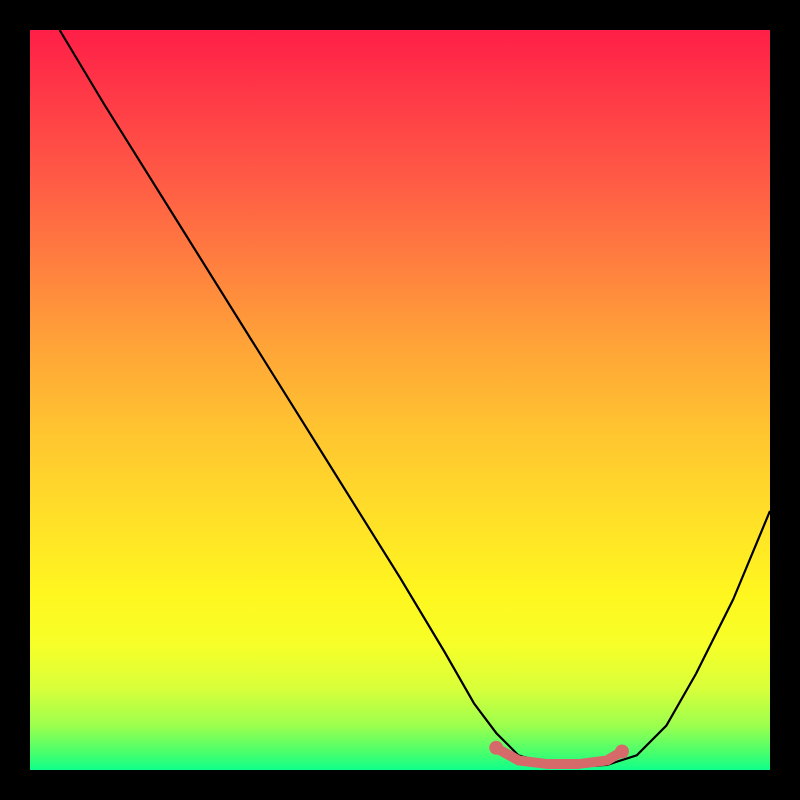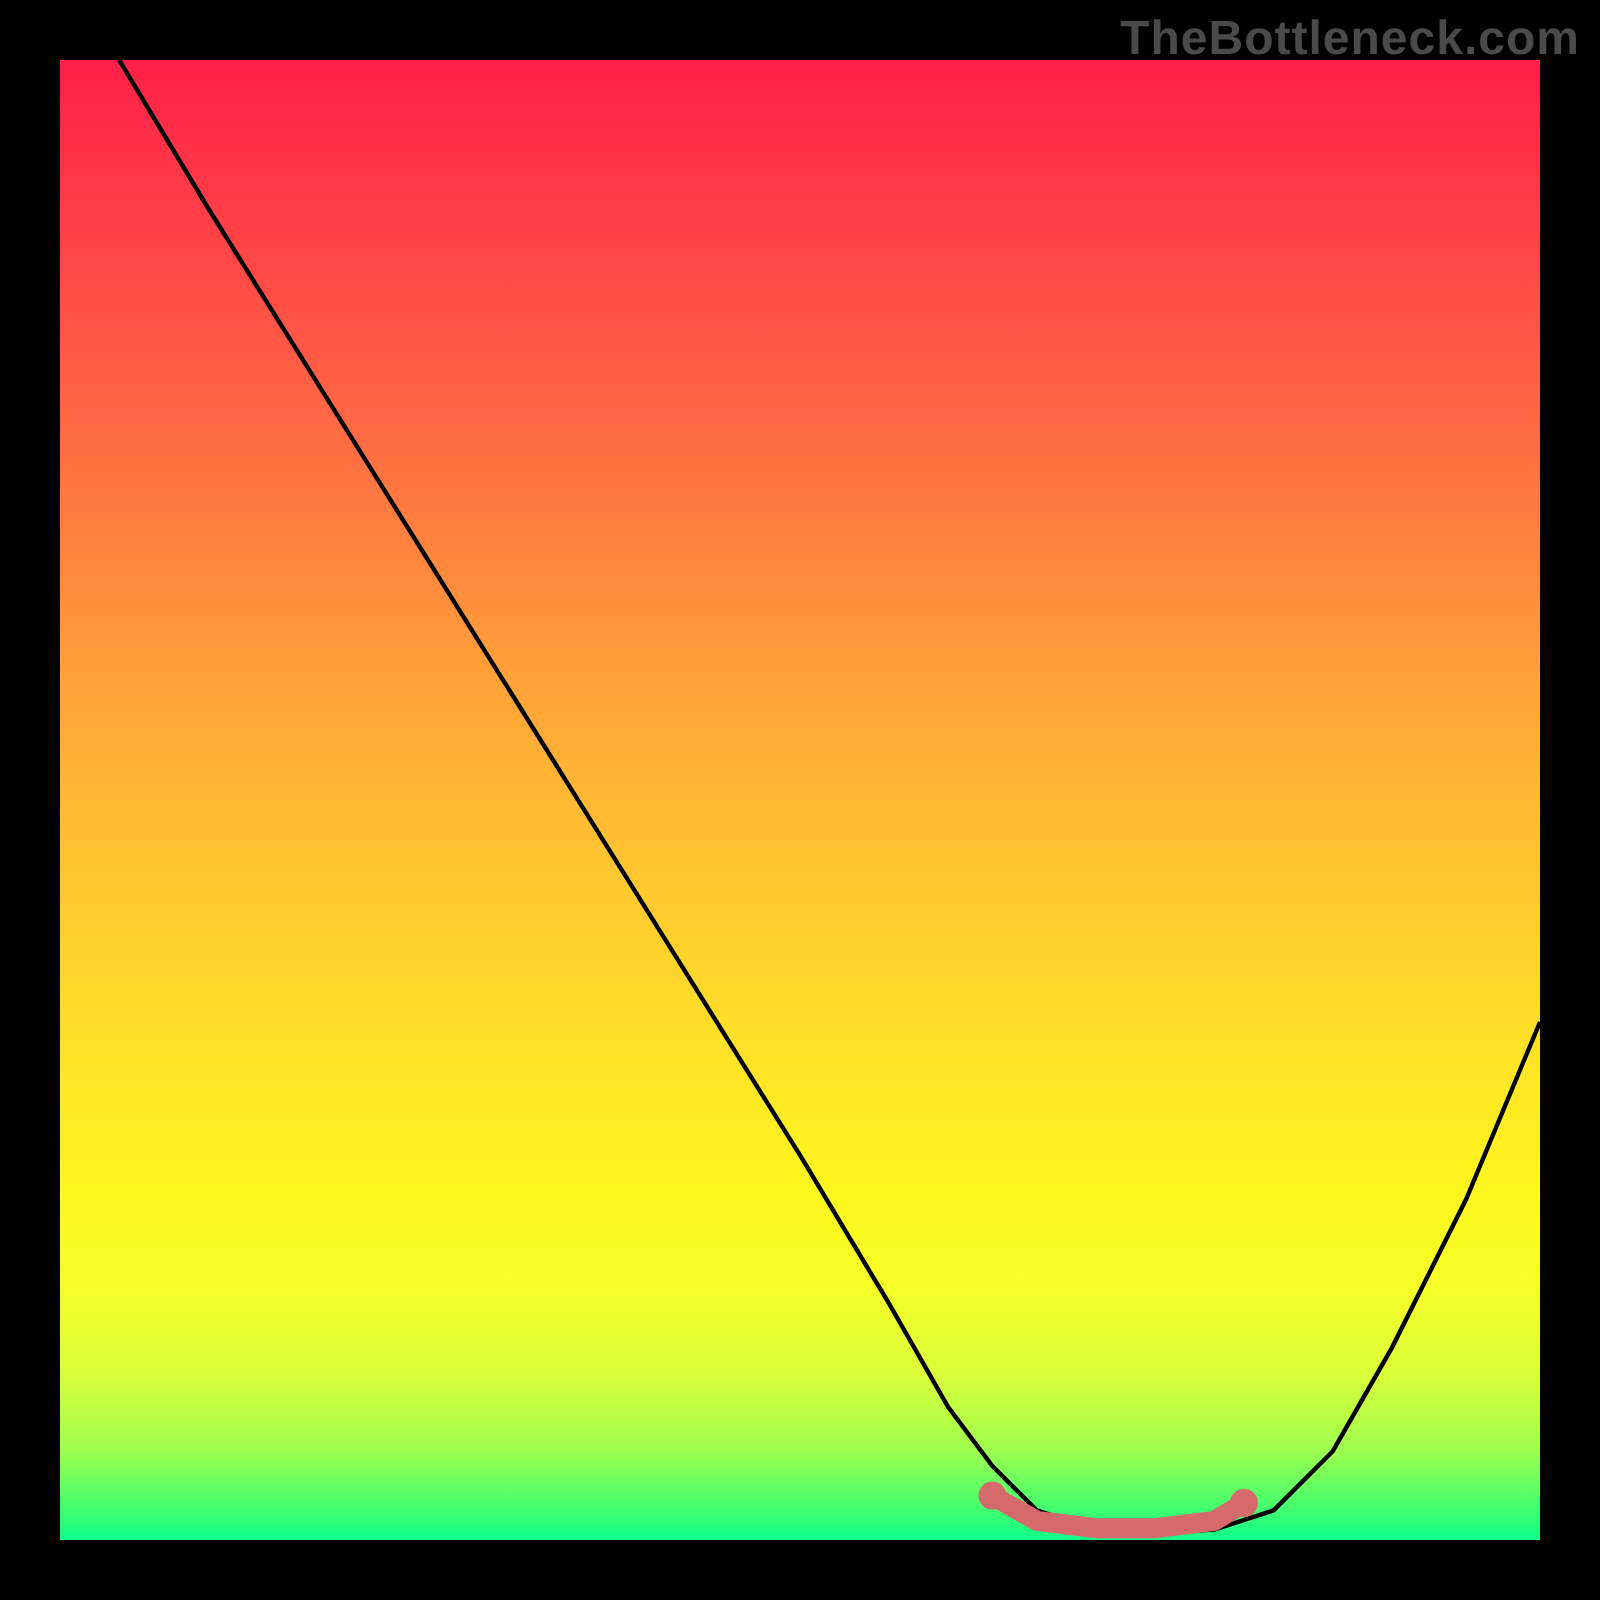--- a/index.html
+++ b/index.html
@@ -58,21 +58,20 @@
     position: absolute;
     inset: 0;
     width: 100%;
     height: 100%;
   }
 </style>
 </head>
 <body>
 
 <div class="frame">
-  <div class="watermark">TheBottleneck.com</div>
 
   <div class="plot">
     <div class="gradient"></div>
     <svg class="curve" viewBox="0 0 740 740" preserveAspectRatio="none">
       <path id="curve-path" fill="none" stroke="#000" stroke-width="2.2" d="M29.6 0.0 L74.0 74.0 L148.0 192.4 L222.0 310.8 L296.0 429.2 L370.0 547.6 L414.4 621.6 L444.0 673.4 L466.2 703.0 L488.4 725.2 L518.0 734.8 L547.6 736.3 L577.2 734.8 L606.8 725.2 L636.4 695.6 L666.0 643.8 L703.0 569.8 L740.0 481.0"></path>
       <path id="highlight-path" fill="none" stroke="#d66a6a" stroke-width="10" stroke-linecap="round" d="M466.2 717.8 L488.4 730.4 L518.0 734.1 L547.6 734.1 L577.2 730.4 L592.0 721.5"></path>
       <circle id="dot-left" r="7" fill="#d66a6a" cx="466.2" cy="717.8"></circle>
       <circle id="dot-right" r="7" fill="#d66a6a" cx="592.0" cy="721.5"></circle>
     </svg>
   </div>

